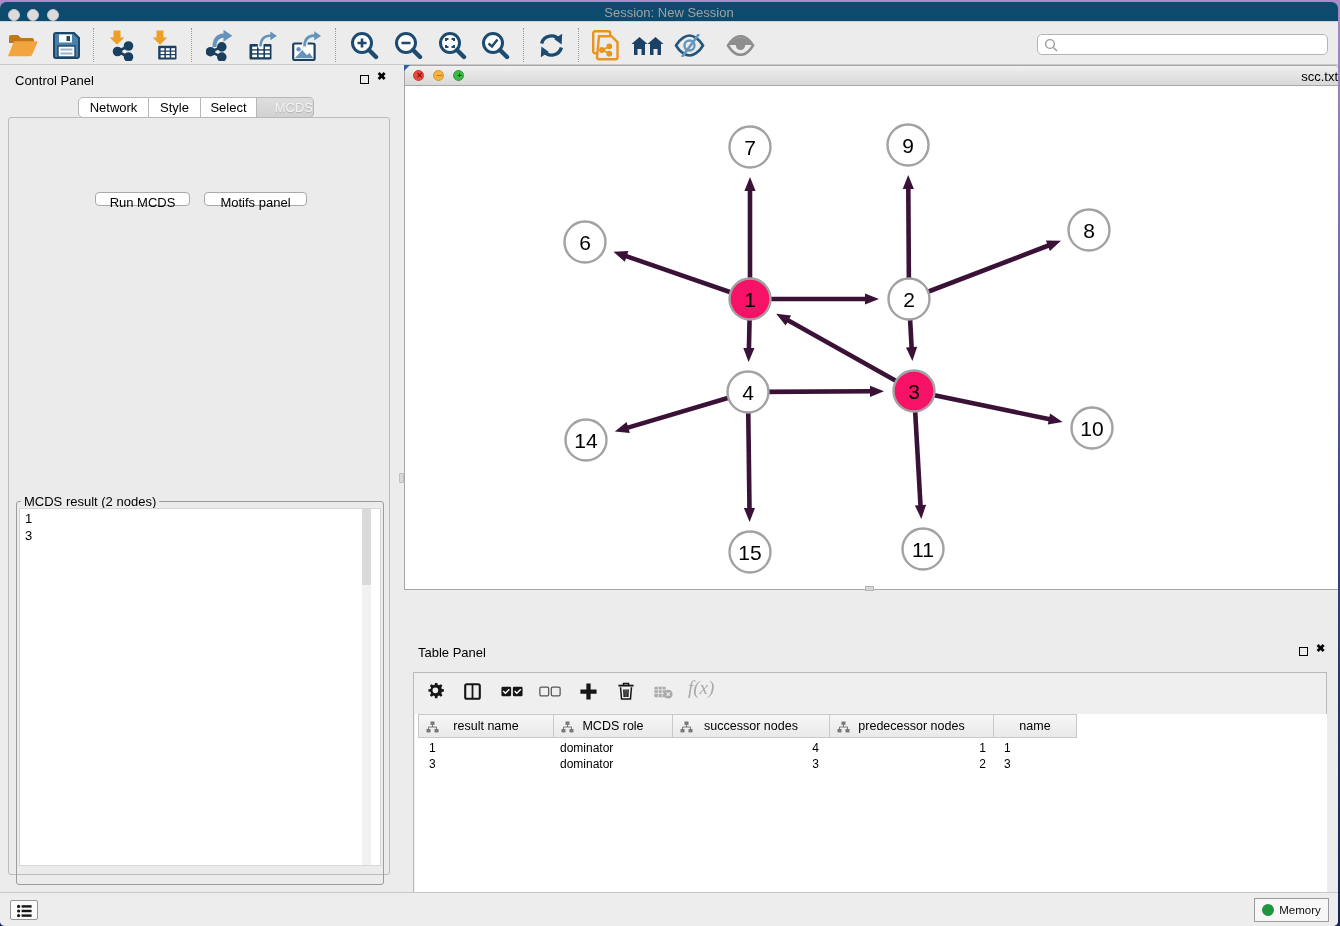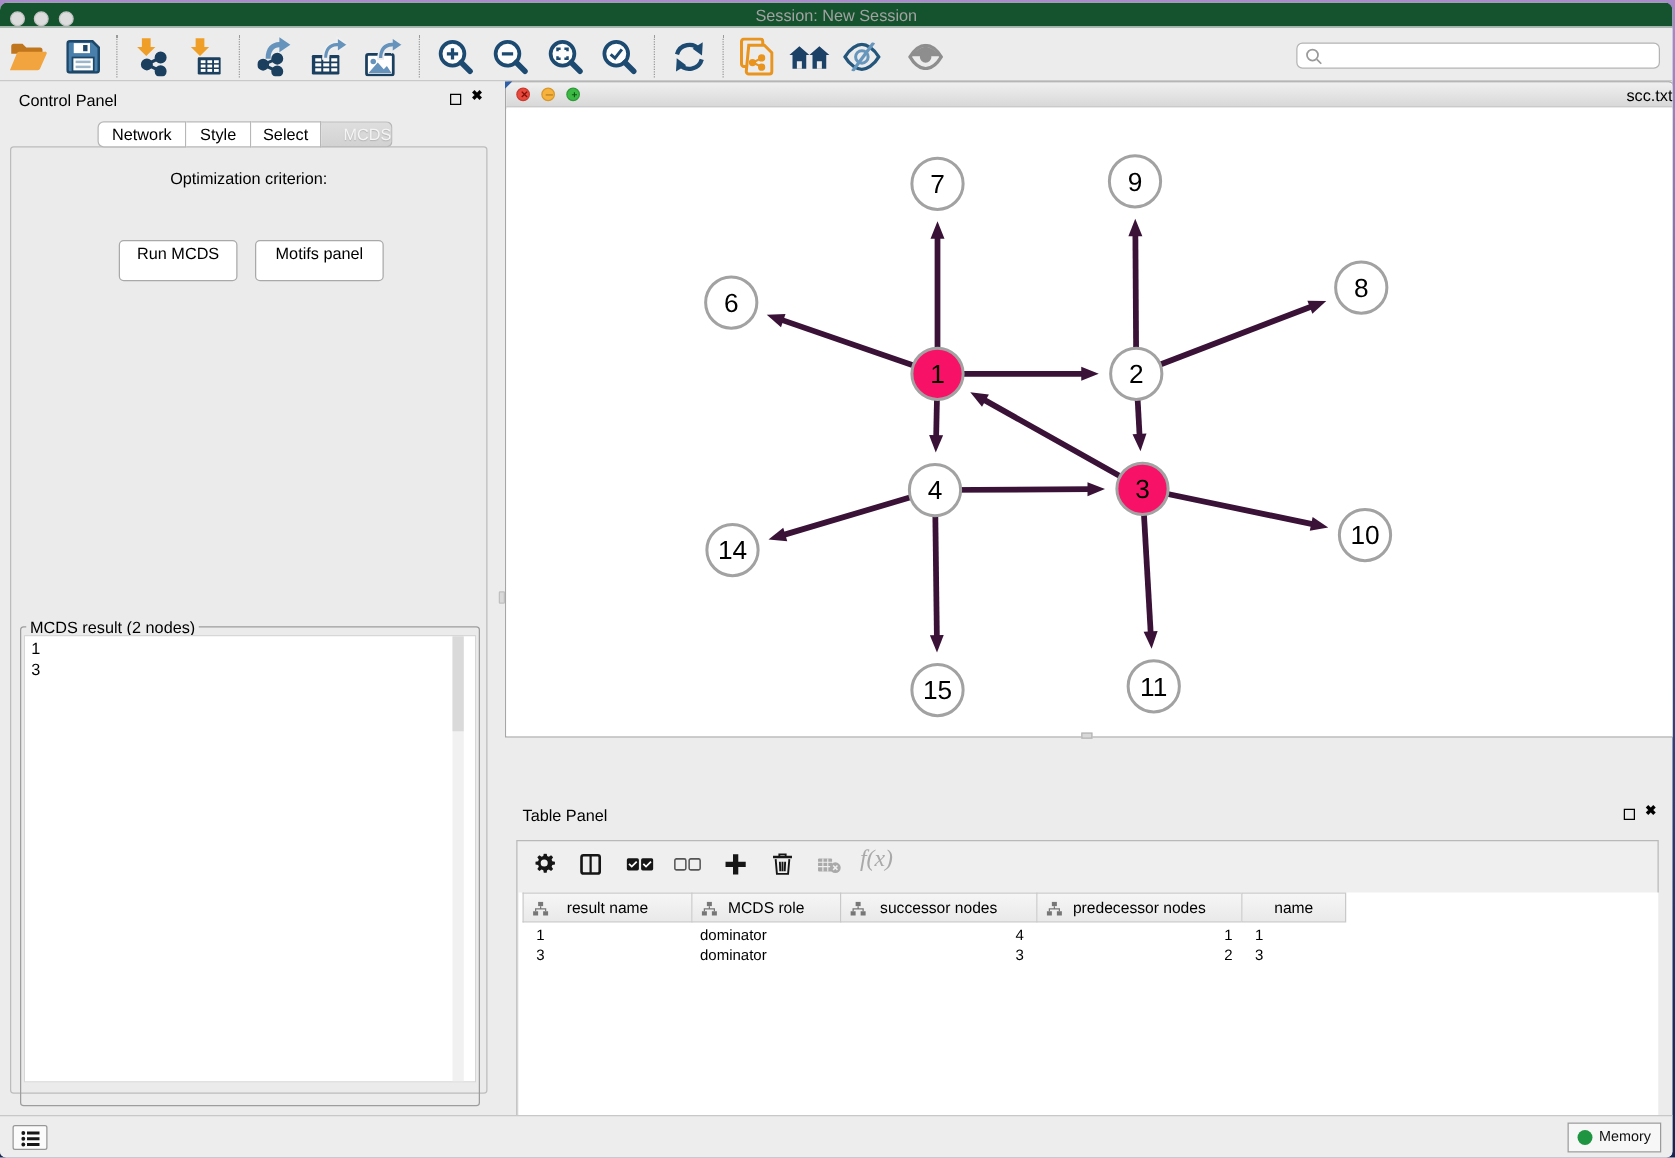--- a/index.html
+++ b/index.html
@@ -1,20 +1,20 @@
 <!DOCTYPE html>
 <html><head>
 <meta charset="utf-8">
 <style>
 * { margin:0; padding:0; box-sizing:border-box; }
 html,body { width:1340px; height:926px; overflow:hidden; }
 body { font-family:"Liberation Sans", sans-serif; background:linear-gradient(180deg,#a98cc9 0%,#7a6fae 25%,#3a4784 55%,#1d2f63 85%,#162652 100%); }
 #win { position:absolute; left:0; top:2px; width:1338px; height:924px; background:#ececec; border-radius:6px 6px 5px 5px; overflow:hidden; }
 
-#titlebar { position:absolute; left:0; top:0; width:100%; height:20px; background:#14532d; border-bottom:1px solid #d3d3d3; }
+#titlebar { position:absolute; left:0; top:0; width:100%; height:20px; background:#0c4a6e; border-bottom:1px solid #d3d3d3; }
 .tl { position:absolute; top:7px; width:12px; height:12px; border-radius:50%; background:#dcdcdc; border:1px solid #c5c5c5; }
 #titlebar .t1{left:8px;} #titlebar .t2{left:27px;} #titlebar .t3{left:47px;}
 #wtitle { position:absolute; top:3px; left:0; width:100%; text-align:center; font-size:13px; color:#a2a2a2; }
 
 #toolbar { position:absolute; left:0; top:21px; width:100%; height:42px; background:#ececec; border-bottom:1px solid #c9c9c9; }
 .tbsep { position:absolute; top:5px; height:34px; width:0; border-left:1px dotted #9a9a9a; }
 .ticon { position:absolute; top:8px; }
 #search { position:absolute; left:1037px; top:11px; width:291px; height:21px; background:#fff; border:1px solid #b4b4b4; border-radius:5px; }
 #search svg { position:absolute; left:6px; top:3px; }
 
@@ -27,21 +27,21 @@
 .ptitle { position:absolute; font-size:13px; color:#000; }
 .float-ic { position:absolute; width:9px; height:9px; border:1.5px solid #000; }
 .close-ic { position:absolute; font-size:11px; color:#000; font-weight:bold; }
 #cptabs { position:absolute; left:78px; top:30px; height:21px; display:flex; z-index:3; }
 .cptab { height:21px; line-height:20px; text-align:center; font-size:13px; background:#fff; border:1px solid #b7b7b7; border-left:none; color:#000; }
 .cptab.first { border-left:1px solid #b7b7b7; border-radius:5px 0 0 5px; }
 .cptab.last { border-radius:0 5px 5px 0; }
 .cptab.sel { background:linear-gradient(#dedede,#d2d2d2); color:#f5f5f5; text-shadow:0 1px 1px #b0b0b0;text-align:right; }
 #cpbody { position:absolute; left:8px; top:50px; width:382px; height:758px; background:#ebebeb; border:1px solid #bcbcbc; border-radius:3px; }
 #combo { position:absolute; left:36px; top:39px; width:313px; height:21px; background:#fff; border:1px solid #a2a2a2; border-radius:4px; font-size:13px; color:#000; line-height:19px; padding-left:16px; }
-.cbtn { position:absolute; height:33px; background:#fff; border:1px solid #a9a9a9; border-radius:4px; font-size:13px; text-align:center; line-height:19px; color:#000; }
+.cbtn { position:absolute; height:14px; background:#fff; border:1px solid #a9a9a9; border-radius:4px; font-size:13px; text-align:center; line-height:19px; color:#000; }
 #mcdsfs { position:absolute; left:7px; top:383px; width:368px; height:384px; border:1px solid #9d9d9d; border-radius:3px; }
 #mcdslbl { position:absolute; left:4px; top:-8px; background:#ebebeb; padding:0 3px; font-size:13px; color:#000; line-height:15px; }
 #mcdstxt { position:absolute; left:2px; top:6px; width:362px; height:358px; background:#fff; border:1px solid #d7d7d7; font-size:13px; line-height:16.5px; padding:2px 0 0 5px; color:#000; }
 #mcdssb { position:absolute; right:12px; top:7px; width:9px; height:356px; background:#f1f1f1; }
 #mcdssbt { position:absolute; left:0; top:0; width:9px; height:76px; background:#dadada; }
 #vsplit { position:absolute; left:392px; top:65px; width:16px; height:825px; }
 #vhandle { position:absolute; left:399px; top:471px; width:5px; height:10px; background:#d9d9d9; border:1px solid #c0c0c0; border-radius:1px; }
 
 #netframe { position:absolute; left:404px; top:63px; width:935px; height:525px; border:1px solid #a6a6a6; border-radius:4px 4px 0 0; background:#fff; }
 #nftitle { position:absolute; left:0; top:0; width:100%; height:20px; background:linear-gradient(#f0f0f0,#d8d8d8); border-bottom:1px solid #a8a8a8; border-radius:4px 4px 0 0; }
@@ -229,21 +229,20 @@
     <div class="ptitle" style="left:15px;top:6px">Control Panel</div>
     <div class="float-ic" style="left:360px;top:8px"></div>
     <div class="close-ic" style="left:377px;top:3px">✖</div>
     <div id="cptabs">
       <div class="cptab first" style="width:71px">Network</div>
         <div class="cptab" style="width:52px">Style</div>
         <div class="cptab" style="width:56px">Select</div>
         <div class="cptab sel last" style="width:57px">MCDS</div>
     </div>
     <div id="cpbody">
-      <div style="position:absolute;left:0;top:17px;width:100%;text-align:center;font-size:13px;color:#000">Optimization criterion:</div>
       <div class="cbtn" style="left:86px;top:74px;width:95px">Run MCDS</div>
       <div class="cbtn" style="left:195px;top:74px;width:103px">Motifs panel</div>
       <div id="mcdsfs">
         <div id="mcdslbl">MCDS result (2 nodes)</div>
         <div id="mcdstxt">1<br>3</div>
         <div id="mcdssb">
             <div id="mcdssbt"></div>
           </div>
       </div>
     </div>

